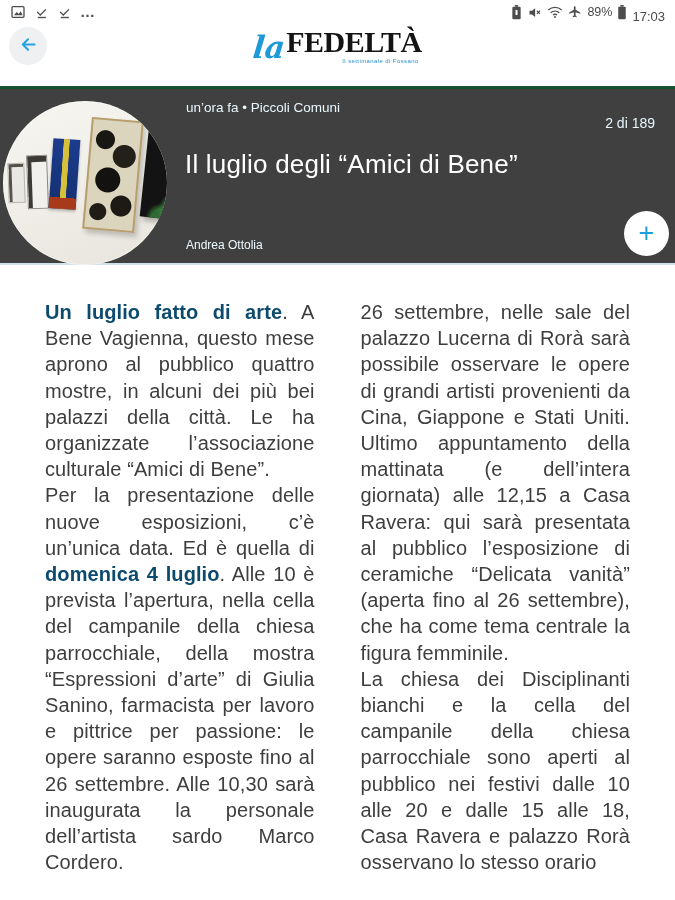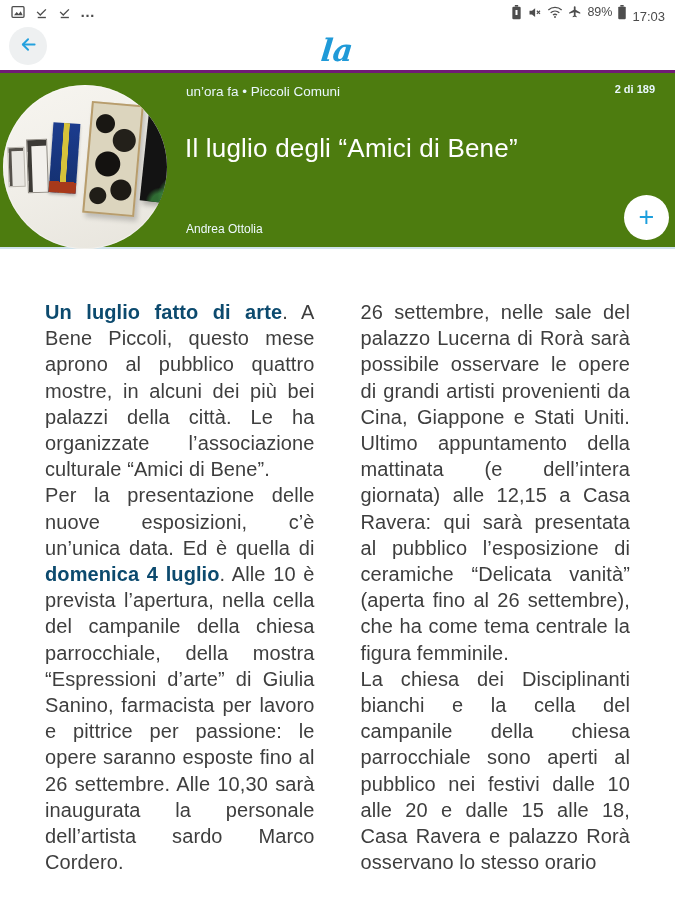--- a/index.html
+++ b/index.html
@@ -35,25 +35,25 @@
     font-family:"Liberation Serif",serif;font-weight:bold;font-size:30px;line-height:1;
     color:#141414;letter-spacing:-0.5px;
   }
   .logo-tagline{
     font-size:6px;color:#2a8fd0;letter-spacing:.4px;margin-top:1px;margin-right:3px;
     filter:blur(.4px);
   }
 
   
   .banner{
-    position:relative;height:174px;background:#4d7c0f;
-    border-top:3px solid #701a75;border-bottom:2px solid #cfe2ec;
+    position:relative;height:174px;background:#404040;
+    border-top:3px solid #14532d;border-bottom:2px solid #cfe2ec;margin-top:16px;
   }
   .banner-meta{position:absolute;top:11px;left:186px;color:#e9f7fd;font-size:13.5px;}
-  .banner-pager{position:absolute;top:10px;right:20px;color:#e9f7fd;font-size:11px;font-weight:bold;}
+  .banner-pager{position:absolute;top:26px;right:20px;color:#e9f7fd;font-size:14px;}
   .banner-title{
     position:absolute;top:60px;left:185px;right:88px;color:#ffffff;
     font-size:26px;font-weight:normal;letter-spacing:.2px;
   }
   .banner-author{position:absolute;top:149px;left:186px;color:#eef9fe;font-size:12px;}
   .add-button{
     position:absolute;top:122px;right:6px;width:45px;height:45px;border-radius:50%;
     background:#fff;display:flex;align-items:center;justify-content:center;cursor:pointer;
     color:#1d9fdd;font-size:27px;font-weight:300;line-height:1;
   }
@@ -174,20 +174,24 @@
     <div class="back-button">
       <span>
         <svg width="21" height="21" viewBox="0 0 24 24" fill="none" stroke="#24a1de" stroke-width="2.2" stroke-linecap="round" stroke-linejoin="round">
           <path d="M19 12H6"></path>
             <path d="M11.5 6L5.5 12l6 6"></path>
         </svg>
       </span>
     </div>
     <div class="logo">
       <span class="logo-la">la</span>
+      <span class="logo-right">
+        <span class="logo-name">FEDELTÀ</span>
+        <span class="logo-tagline">Il settimanale di Fossano</span>
+      </span>
     </div>
   </div>
 
   <div class="banner">
     <div class="banner-meta">
       <span>un’ora fa</span>
       <span>•</span>
       <span>Piccoli Comuni</span>
     </div>
     <div class="banner-pager">2 di 189</div>
@@ -202,21 +206,21 @@
       <div class="artwork aw5"></div>
     </div>
 
     <div class="add-button">
       <span>+</span>
     </div>
   </div>
 
   <div class="article">
     <div class="col">
-        <p><b>Un luglio fatto di arte</b><span>. A Bene Piccoli, questo mese aprono al pubblico quattro mostre, in alcuni dei più bei palazzi della città. Le ha organizzate l’associazione culturale “Amici di Bene”.</span></p>
+        <p><b>Un luglio fatto di arte</b><span>. A Bene Vagienna, questo mese aprono al pubblico quattro mostre, in alcuni dei più bei palazzi della città. Le ha organizzate l’associazione culturale “Amici di Bene”.</span></p>
         <p><span>Per la presentazione delle nuove esposizioni, c’è un’unica data. Ed è quella di </span><b>domenica 4 luglio</b><span>. Alle 10 è prevista l’apertura, nella cella del campanile della chiesa parrocchiale, della mostra “Espressioni d’arte” di Giulia Sanino, farmacista per lavoro e pittrice per passione: le opere saranno esposte fino al 26 settembre. Alle 10,30 sarà inaugurata la personale dell’artista sardo Marco Cordero.</span></p>
       </div>
     <div class="col">
         <p><span>26 settembre, nelle sale del palazzo Lucerna di Rorà sarà possibile osservare le opere di grandi artisti provenienti da Cina, Giappone e Stati Uniti. Ultimo appuntamento della mattinata (e dell’intera giornata) alle 12,15 a Casa Ravera: qui sarà presentata al pubblico l’esposizione di ceramiche “Delicata vanità” (aperta fino al 26 settembre), che ha come tema centrale la figura femminile.</span></p>
         <p><span>La chiesa dei Disciplinanti bianchi e la cella del campanile della chiesa parrocchiale sono aperti al pubblico nei festivi dalle 10 alle 20 e dalle 15 alle 18, Casa Ravera e palazzo Rorà osservano lo stesso orario</span></p>
       </div>
   </div>
 
 </div>
 

